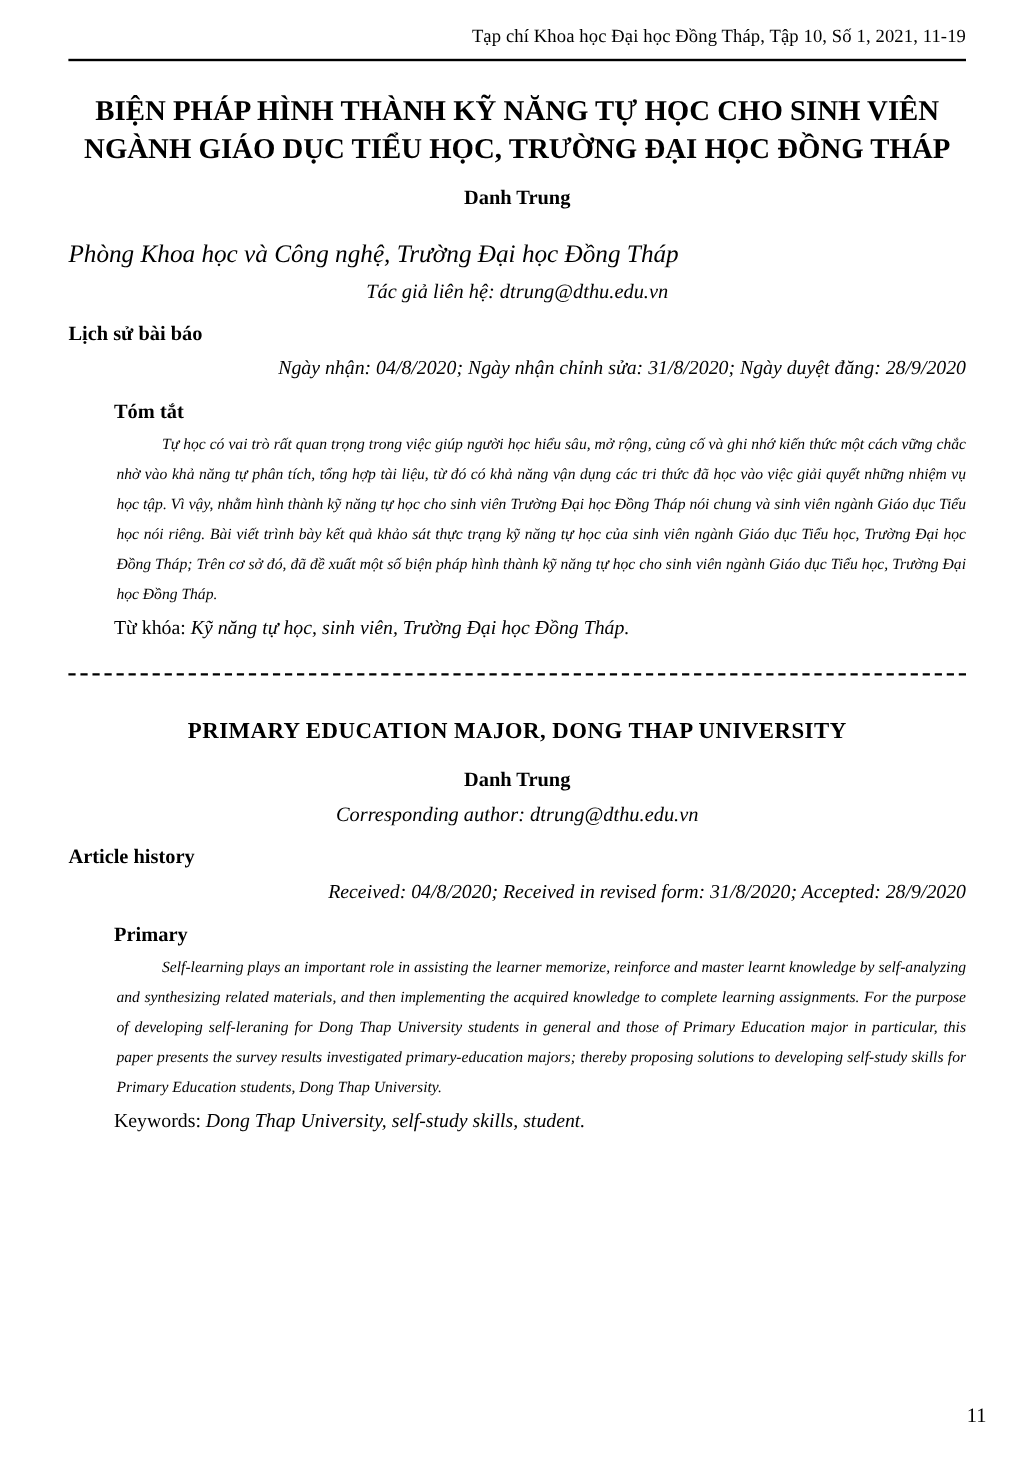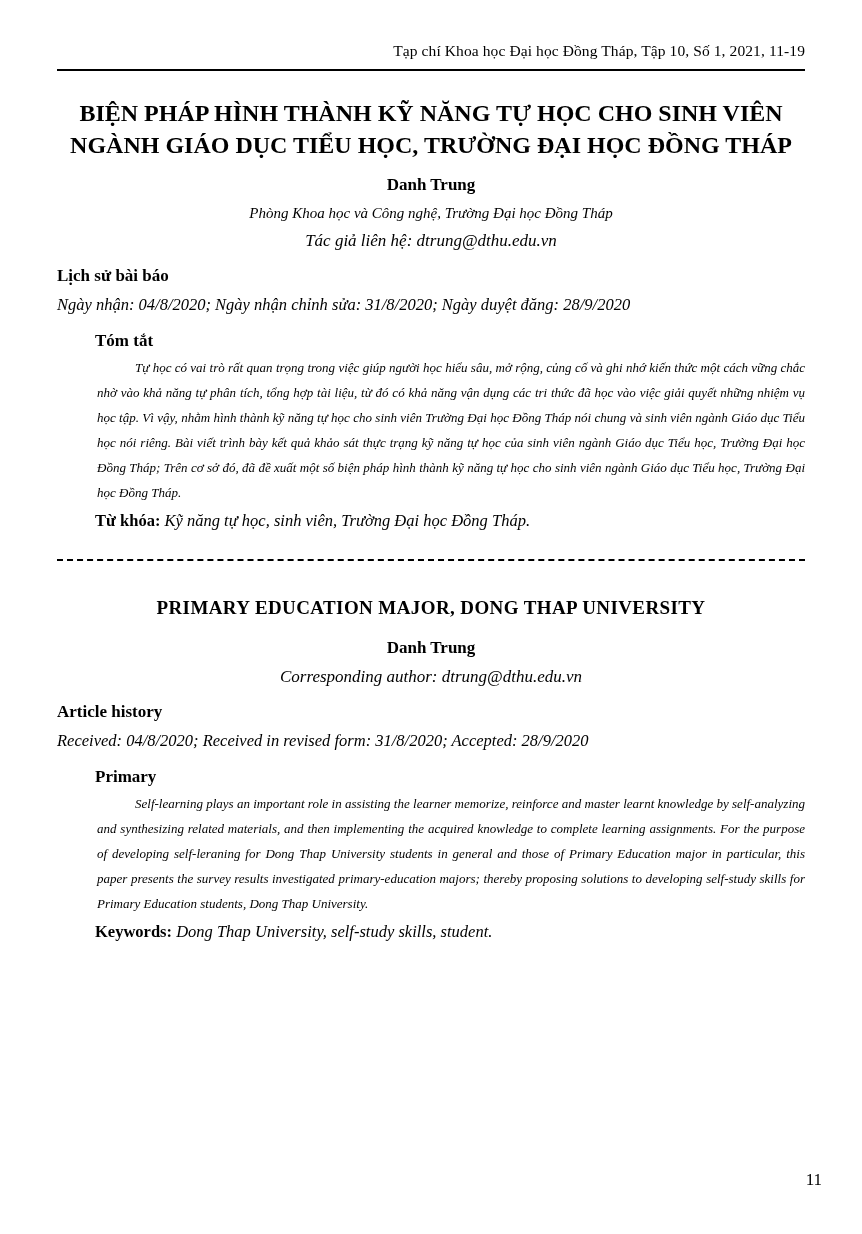--- a/index.html
+++ b/index.html
@@ -9,21 +9,21 @@
   }
   .page {
     position: relative;
     width: 862px;
     height: 1234px;
     margin: 0 auto;
     background: #ffffff;
     font-family: "Liberation Serif", serif;
     color: #000000;
     box-sizing: border-box;
-    padding: 42px 57px 0 57px;
+    padding: 22px 57px 0 57px;
     overflow: hidden;
   }
   .journal-header {
     text-align: right;
     font-size: 15.5px;
     padding-bottom: 9px;
     border-bottom: 2px solid #000000;
     letter-spacing: 0.1px;
   }
   .vn-title {
@@ -33,40 +33,39 @@
     font-size: 24px;
     line-height: 32px;
   }
   .author {
     margin-top: 14px;
     text-align: center;
     font-weight: bold;
     font-size: 17px;
   }
   .affil {
-    margin-top: 10px;
-    text-align: center;
+    margin-top: 24px;
     font-style: italic;
-    font-size: 15px;
+    font-size: 21px;
   }
   .contact {
     margin-top: 9px;
     text-align: center;
     font-style: italic;
     font-size: 17px;
   }
   .section-center-bold {
     margin-top: 15px;
     text-align: left;
     font-weight: bold;
     font-size: 17px;
   }
   .history-line {
     margin-top: 9px;
-    text-align: left;
+    text-align: right;
     font-style: italic;
     font-size: 16.5px;
   }
   .abstract-heading {
     margin-top: 16px;
     font-weight: bold;
     font-size: 17px;
     text-indent: 38px;
   }
   .abstract-body {
@@ -78,21 +77,21 @@
     text-indent: 38px;
     margin-left: 40px;
   }
   .keywords-line {
     margin-top: 3px;
     font-size: 16.5px;
     line-height: 25px;
     text-indent: 38px;
   }
   .keywords-label {
-    font-weight: bold;
+    font-weight: normal;
   }
   .keywords-text {
     font-style: italic;
   }
   .dashed-divider {
     margin: 26px 0 0 0;
     border: none;
     border-top: 2px dashed #000000;
     height: 0;
   }

